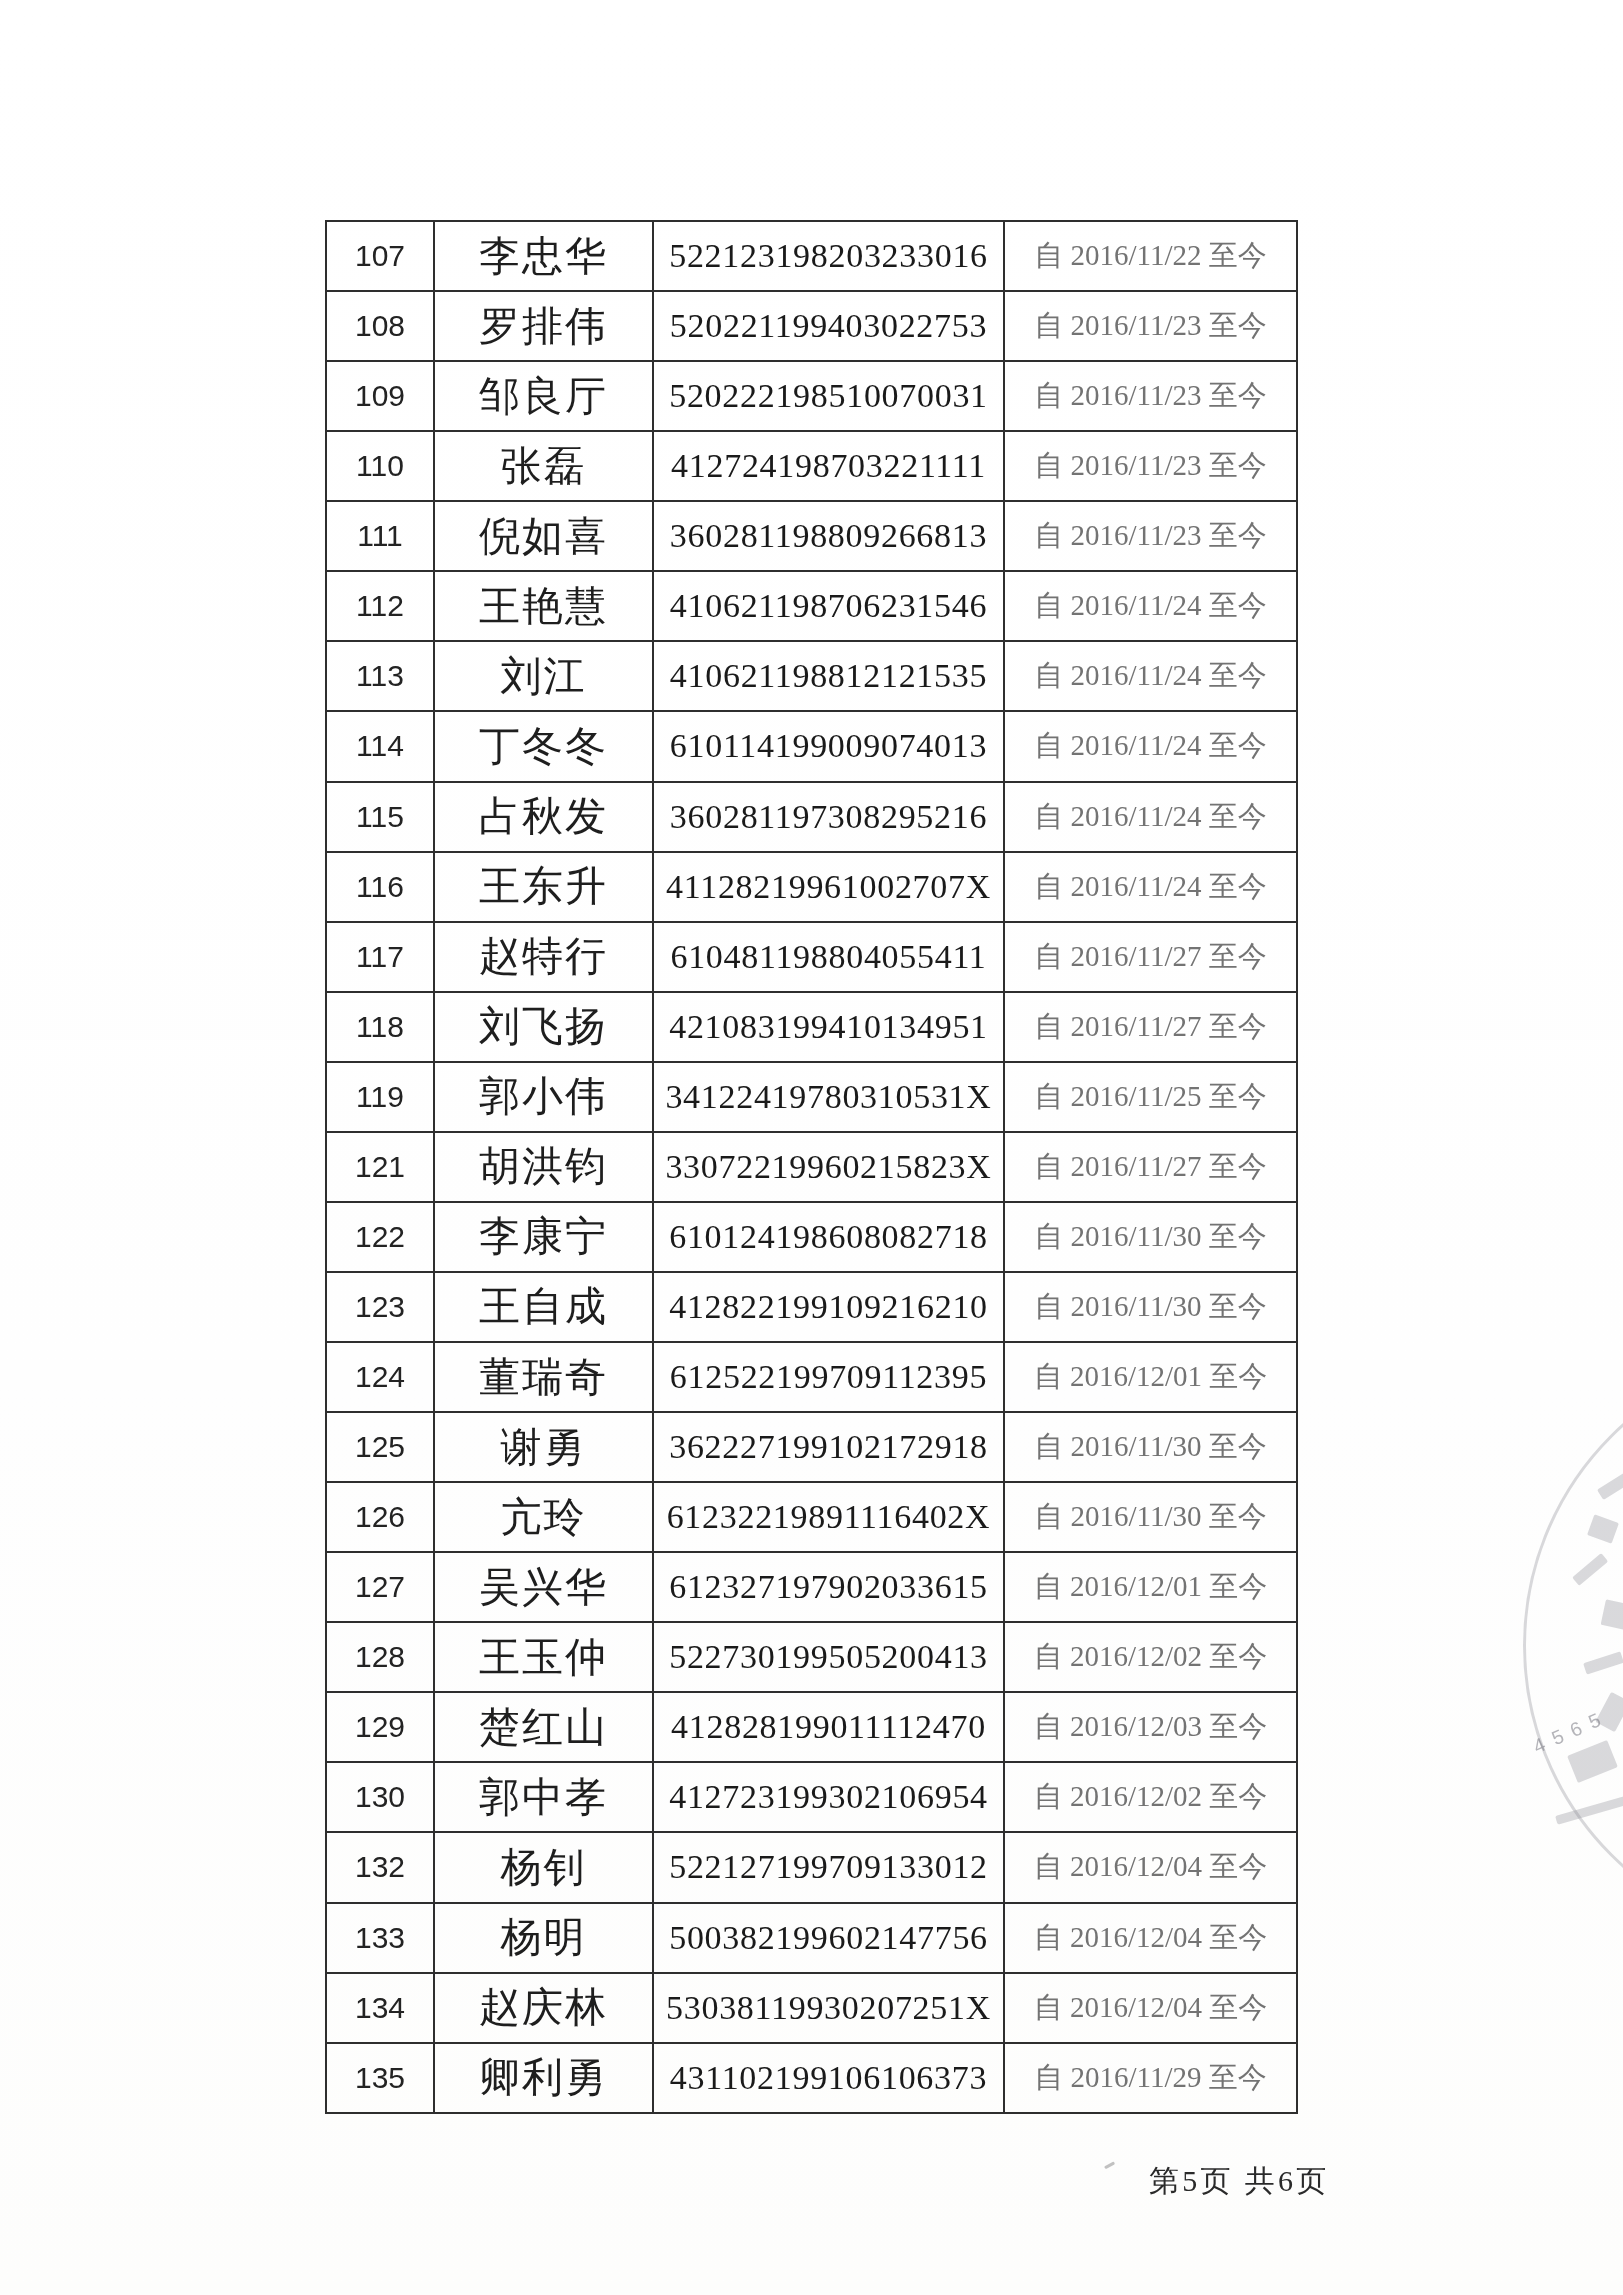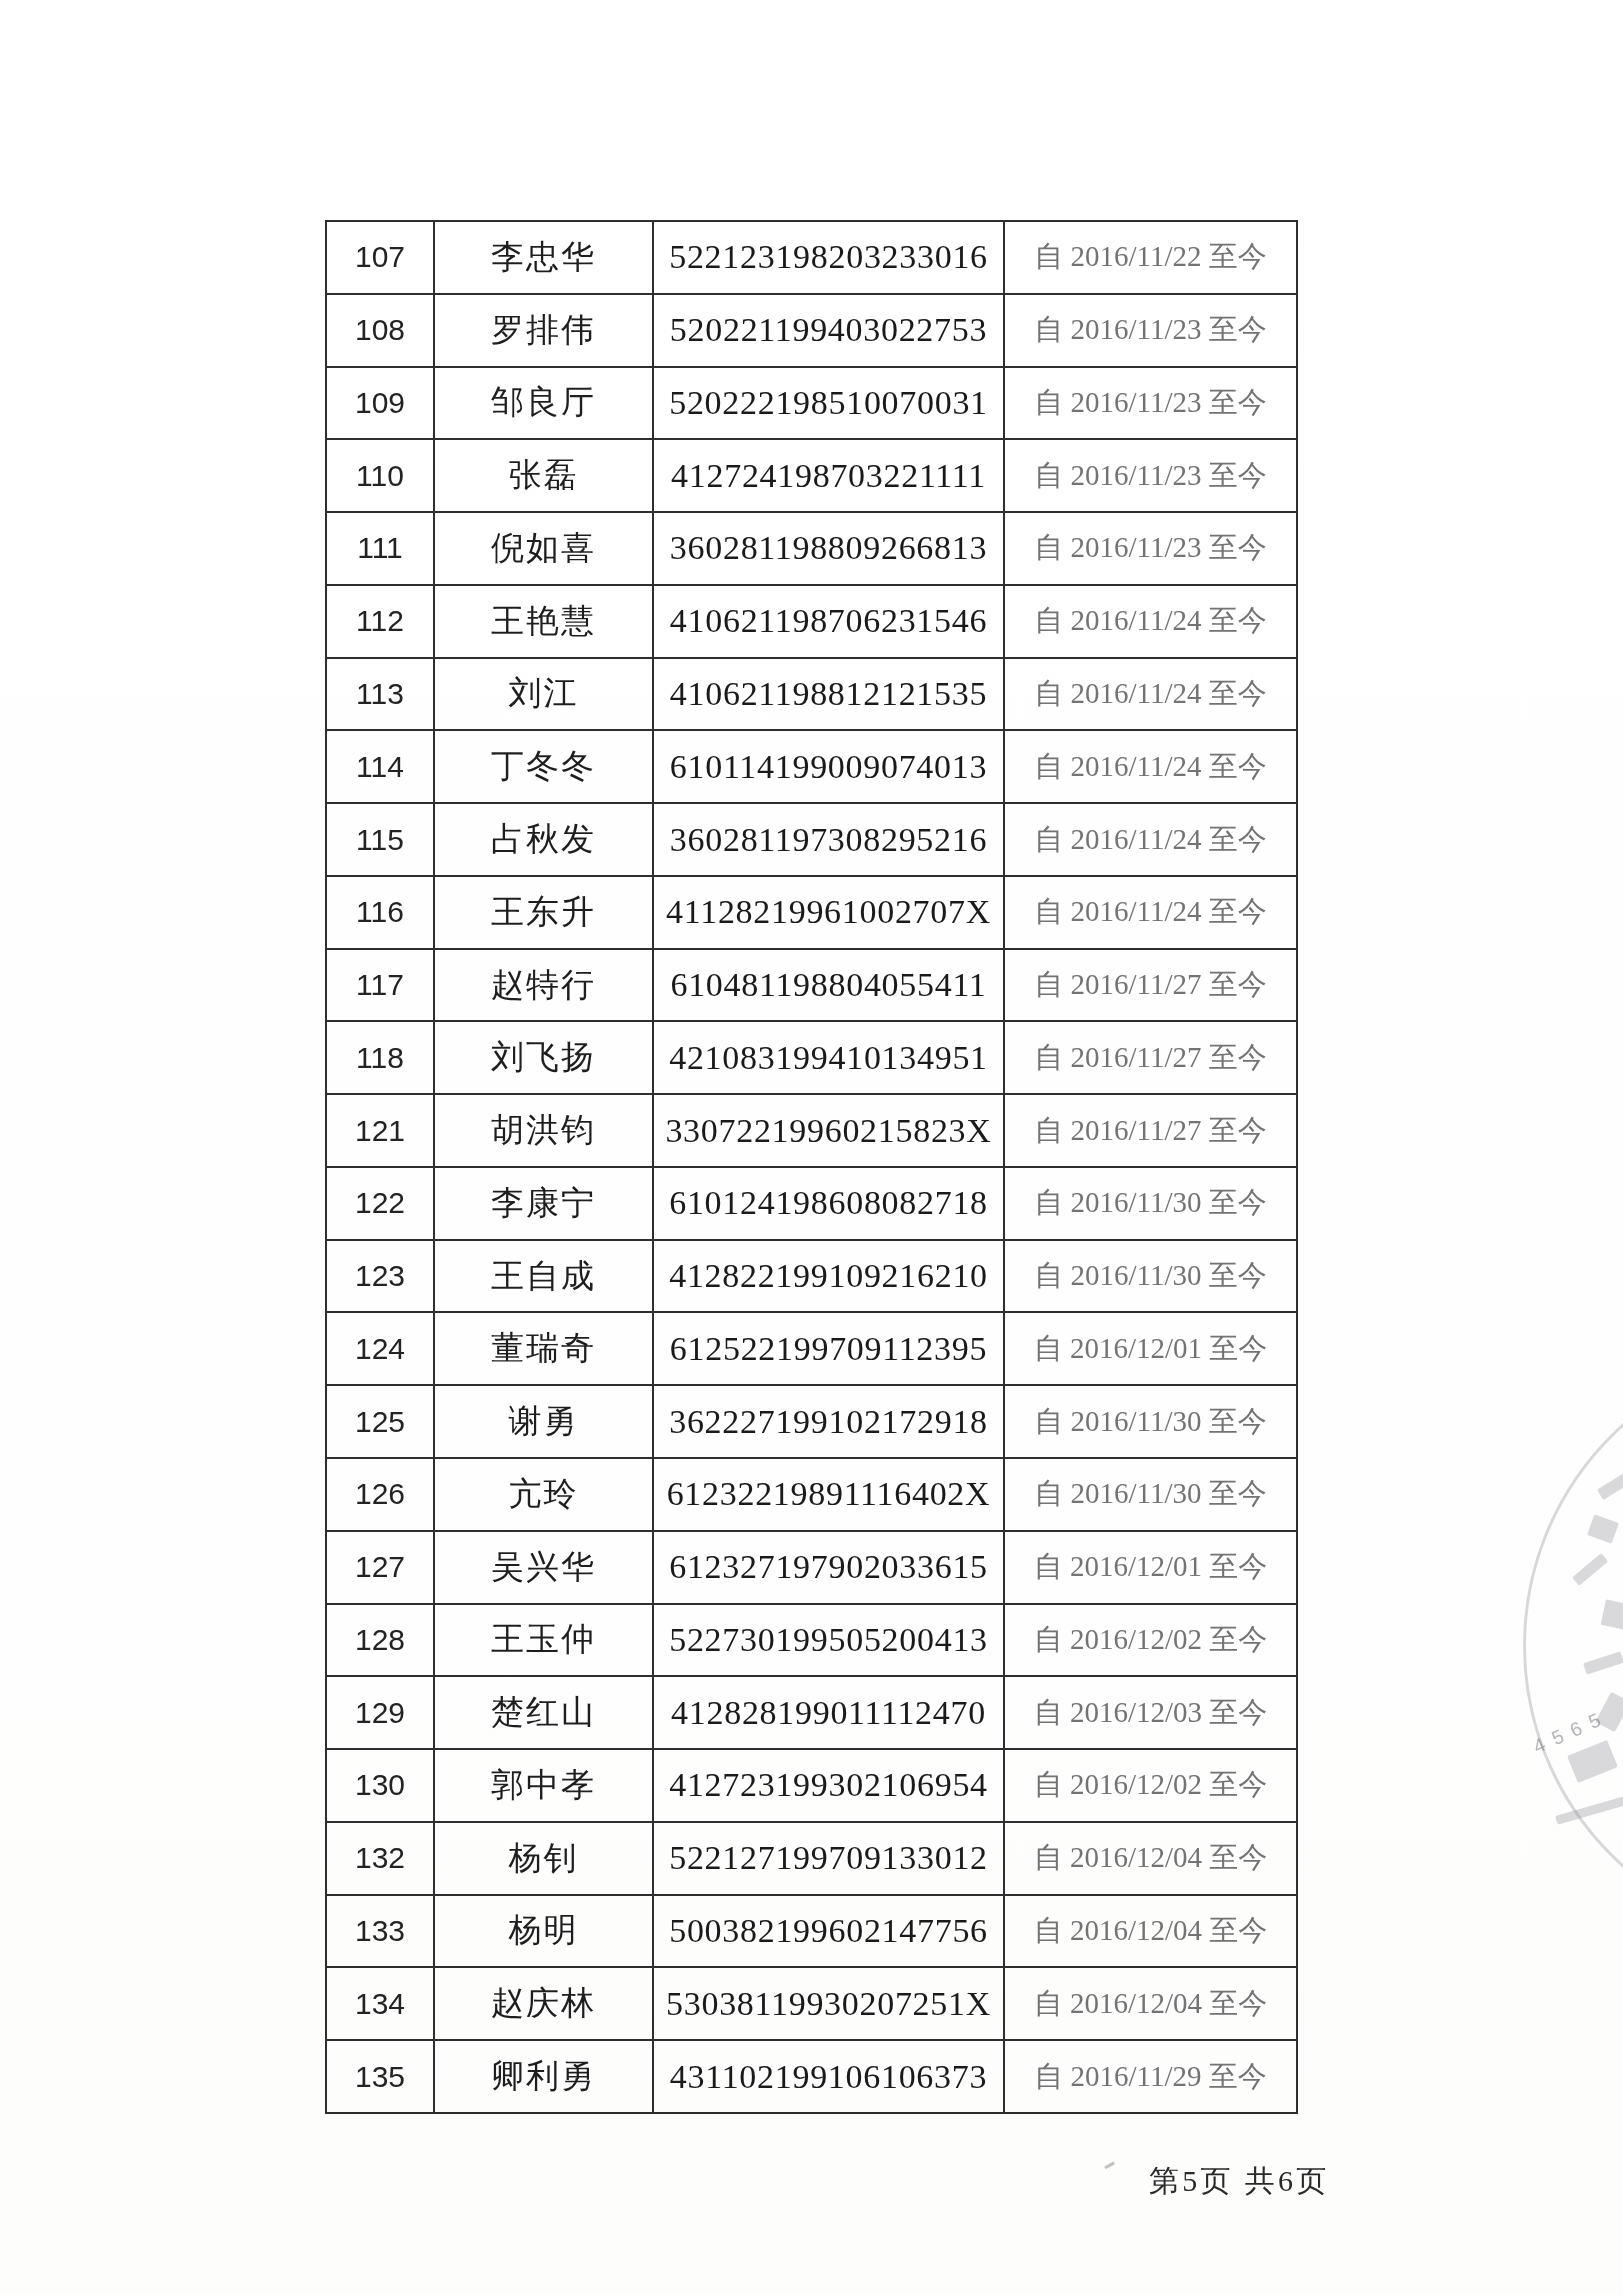--- a/index.html
+++ b/index.html
@@ -26,21 +26,21 @@
   table.records td{
     border:2px solid #2e2e2e;
     text-align:center;vertical-align:middle;
     padding:0;overflow:hidden;
     white-space:nowrap;
   }
   td.c-no{
     font-family:"Liberation Sans","DejaVu Sans",sans-serif;
     font-size:30px;color:#232323;
   }
-  td.c-name{font-size:33px;letter-spacing:2px;color:#1e1e1e;}
+  td.c-name{font-size:41px;letter-spacing:2px;color:#1e1e1e;}
   td.c-id{font-size:34px;letter-spacing:0.7px;color:#1a1a1a;}
   td.c-date{font-size:29px;color:#737373;}
   .footer{
     position:absolute;left:1149px;top:2161px;
     font-size:30px;letter-spacing:3.3px;color:#2a2a2a;
   }
   .speck{
     position:absolute;left:1104px;top:2164px;
     width:10.5px;height:2.6px;background:#9a9a9a;
     transform:rotate(-28deg);border-radius:1.3px;opacity:.6;
@@ -154,20 +154,26 @@
     <td class="c-no">117</td>
     <td class="c-name">赵特行</td>
     <td class="c-id">610481198804055411</td>
     <td class="c-date">自 2016/11/27 至今</td>
   </tr>
         <tr>
     <td class="c-no">118</td>
     <td class="c-name">刘飞扬</td>
     <td class="c-id">421083199410134951</td>
     <td class="c-date">自 2016/11/27 至今</td>
+  </tr>
+        <tr>
+    <td class="c-no">119</td>
+    <td class="c-name">郭小伟</td>
+    <td class="c-id">34122419780310531X</td>
+    <td class="c-date">自 2016/11/25 至今</td>
   </tr>
         <tr>
     <td class="c-no">121</td>
     <td class="c-name">胡洪钧</td>
     <td class="c-id">33072219960215823X</td>
     <td class="c-date">自 2016/11/27 至今</td>
   </tr>
         <tr>
     <td class="c-no">122</td>
     <td class="c-name">李康宁</td>

